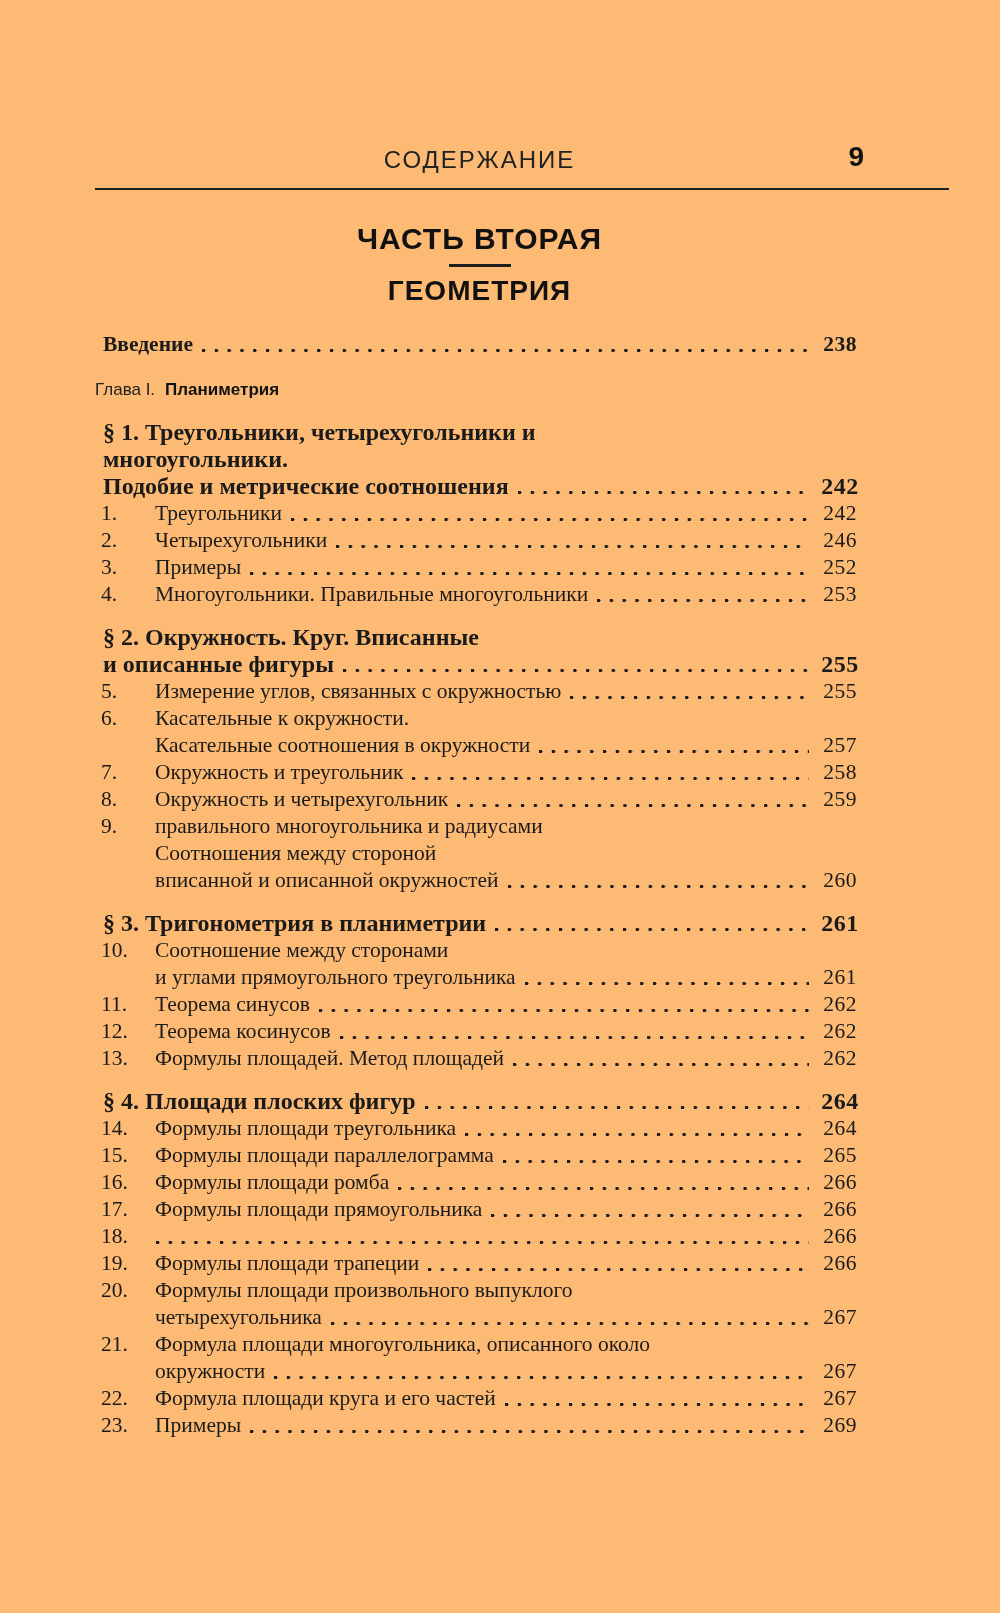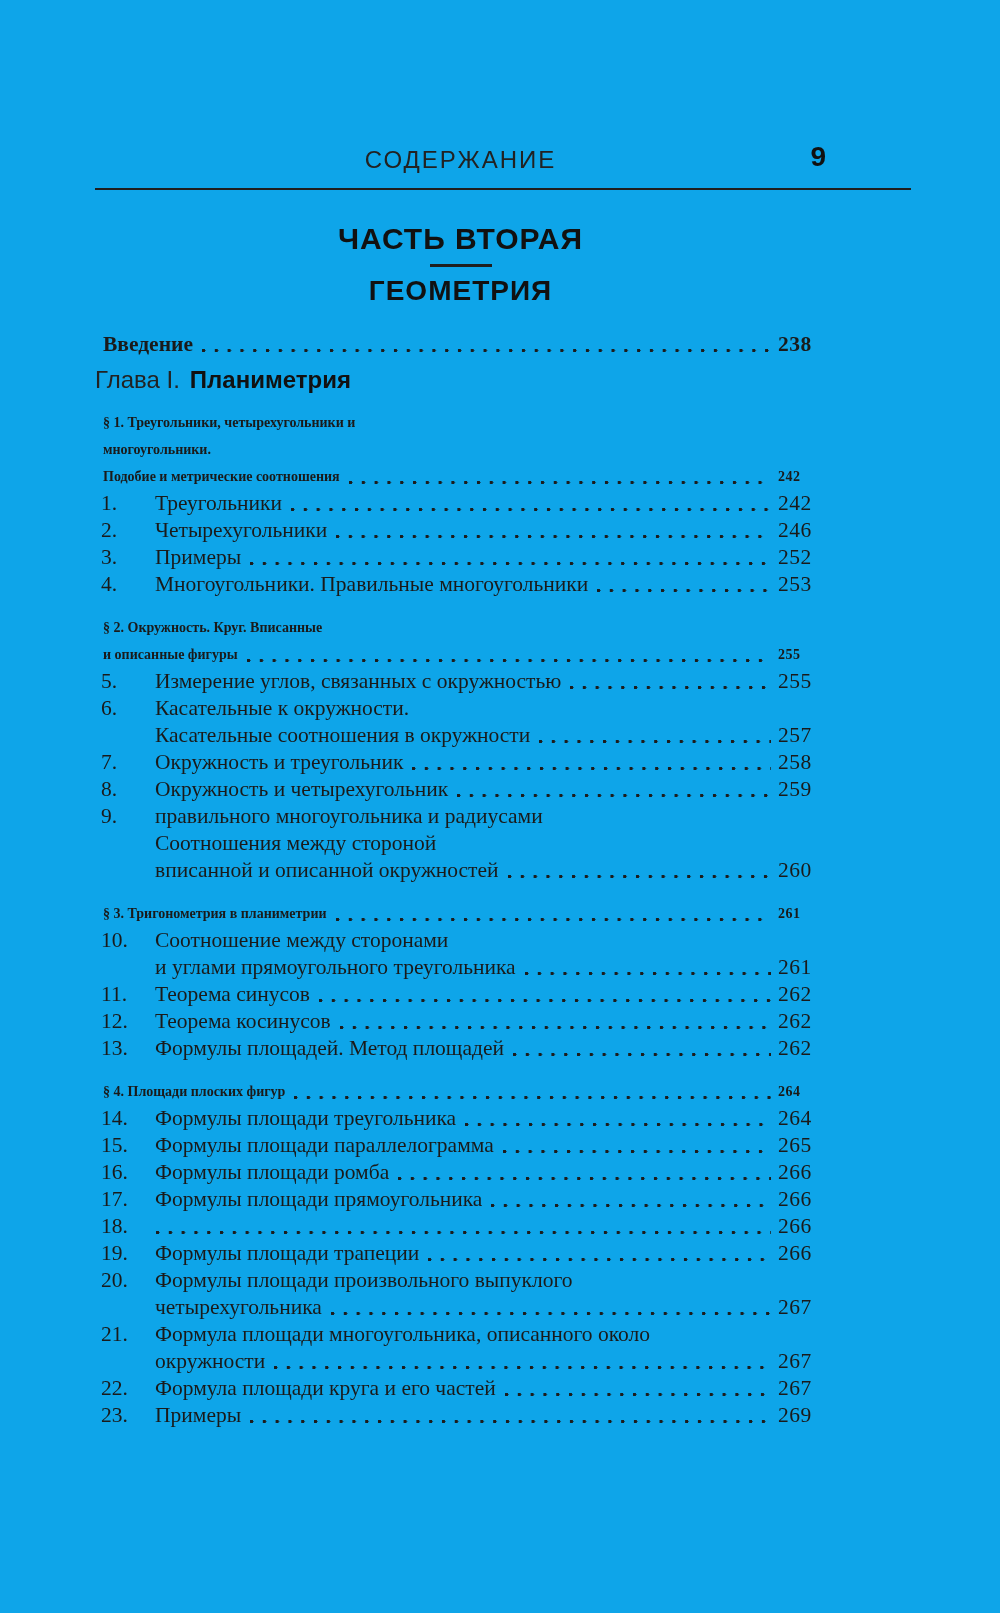--- a/index.html
+++ b/index.html
@@ -1,20 +1,20 @@
 <!DOCTYPE html>
 <html><head>
 <meta charset="utf-8">
 <style>
   html, body { margin: 0; padding: 0; background: #ffffff; }
   .page {
     width: 1000px; height: 1613px; box-sizing: border-box;
-    background: #0ea5e9; color: #1a1a1a;
+    background: #fdba74; color: #1a1a1a;
     font-family: "Liberation Serif", serif;
-    padding: 146px 89px 0 95px;
+    padding: 146px 51px 0 95px;
     overflow: hidden;
   }
   .header { position: relative; height: 32px; font-family: "Liberation Sans", sans-serif; }
   .header-title {
     position: absolute; left: 0; right: 85px; text-align: center;
     font-size: 24px; letter-spacing: 2px; color: #222;
   }
   .header-page { position: absolute; right: 85px; top: -5px; font-size: 28px; font-weight: bold; color: #111; }
   .header-rule { height: 2px; background: #1f1f1f; margin-top: 10px; }
   .content { padding-right: 85px; }
@@ -24,26 +24,26 @@
   .part-title { font-size: 28px; font-weight: bold; letter-spacing: 1px; color: #111; }
   .toc { margin-top: 24px; font-size: 21.5px; line-height: 27px; }
   .line { display: flex; align-items: baseline; }
   .line .t { flex: 0 1 auto; margin-left: 8px; }
   .leader {
     flex: 1 1 auto; min-width: 22px; height: 3px;
     align-self: flex-end; margin: 0 7px 6px 9px;
     background-image: radial-gradient(circle at 1.7px 1.5px, #1c1c1c 1.55px, rgba(0,0,0,0) 2px);
     background-size: 12.8px 3px; background-repeat: repeat-x; background-position: left bottom;
   }
-  .page-num { flex: 0 0 auto; text-align: left; min-width: 48px; letter-spacing: 0.5px; }
+  .page-num { flex: 0 0 auto; text-align: center; min-width: 48px; letter-spacing: 0.5px; }
   .toc-intro { font-weight: bold; }
-  .toc-chapter { font-family: "Liberation Sans", sans-serif; font-size: 24px; margin-top: 8px; color: #222; }
+  .toc-chapter { font-family: "Liberation Sans", sans-serif; font-size: 17px; margin-top: 18px; color: #222; }
   .chapter-prefix { margin-right: 10px; font-weight: normal; }
   .chapter-title { font-weight: bold; color: #111; }
-  .toc-section { font-weight: bold; margin-top: 16px; font-size: 14px; }
+  .toc-section { font-weight: bold; margin-top: 16px; font-size: 24px; }
   .toc-item { display: flex; padding-left: 6px; }
   .toc-item .num { flex: 0 0 46px; }
   .toc-item .body { flex: 1 1 auto; min-width: 0; }
 </style>
 </head>
 <body>
 
 <div class="page">
   <div class="header">
     <div class="header-title">СОДЕРЖАНИЕ</div>

